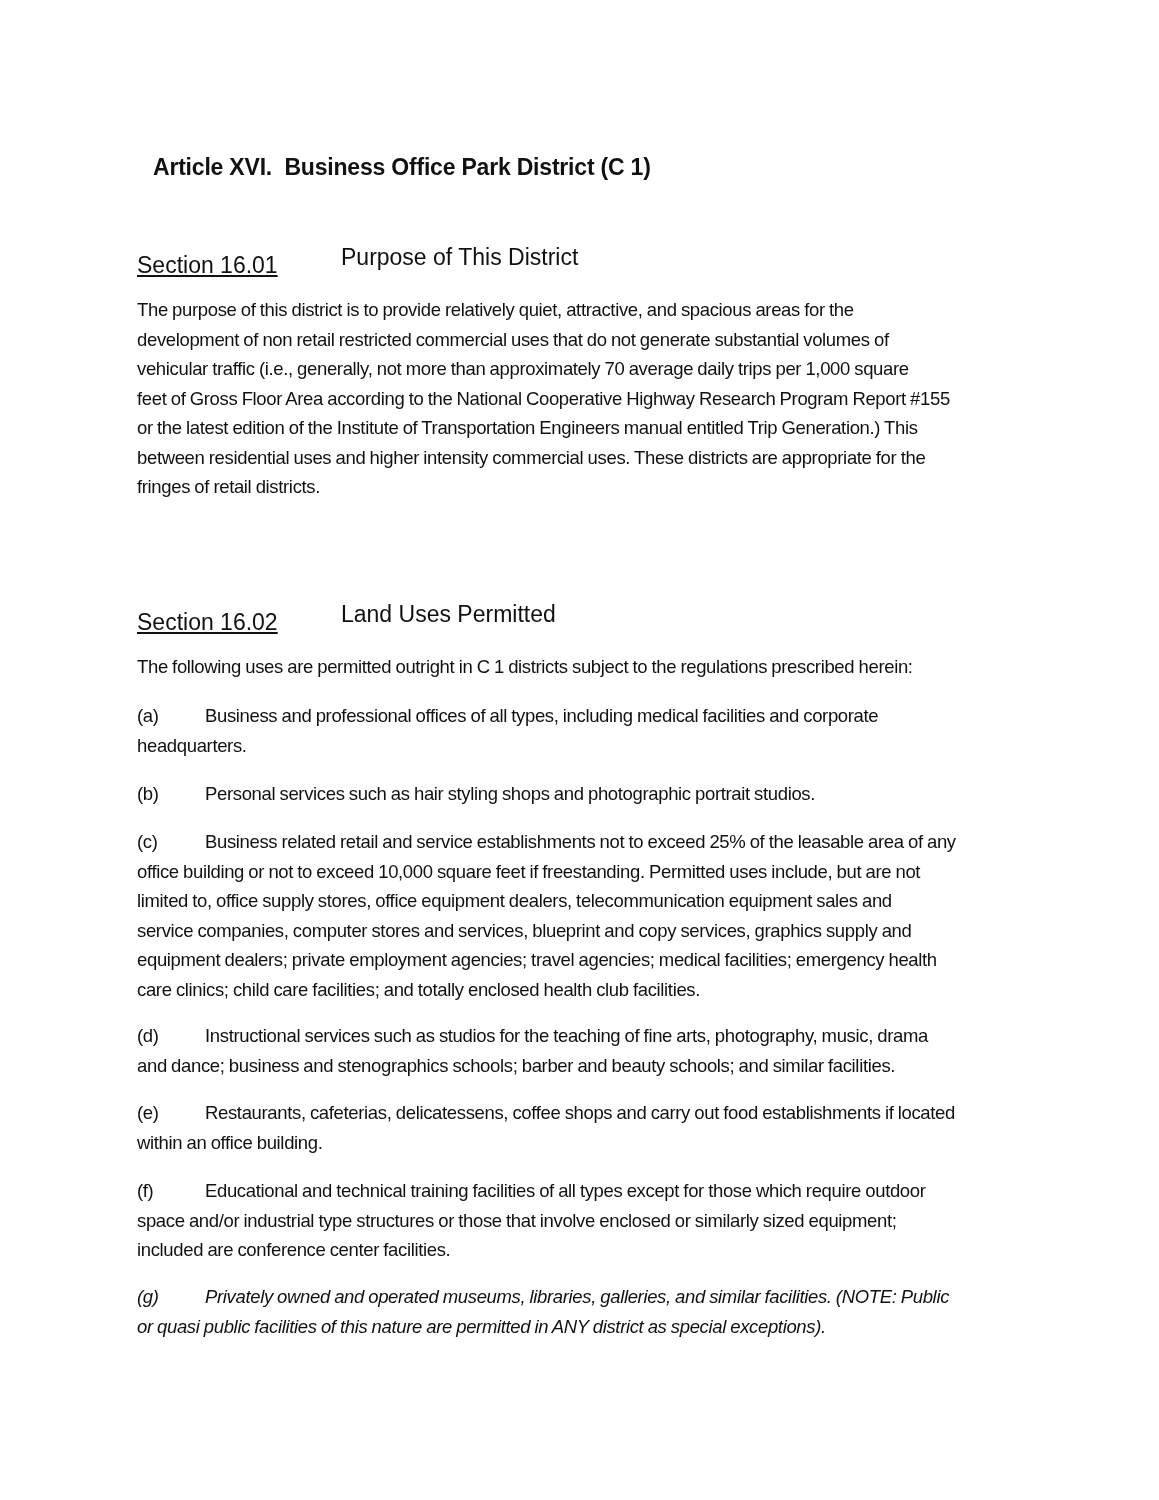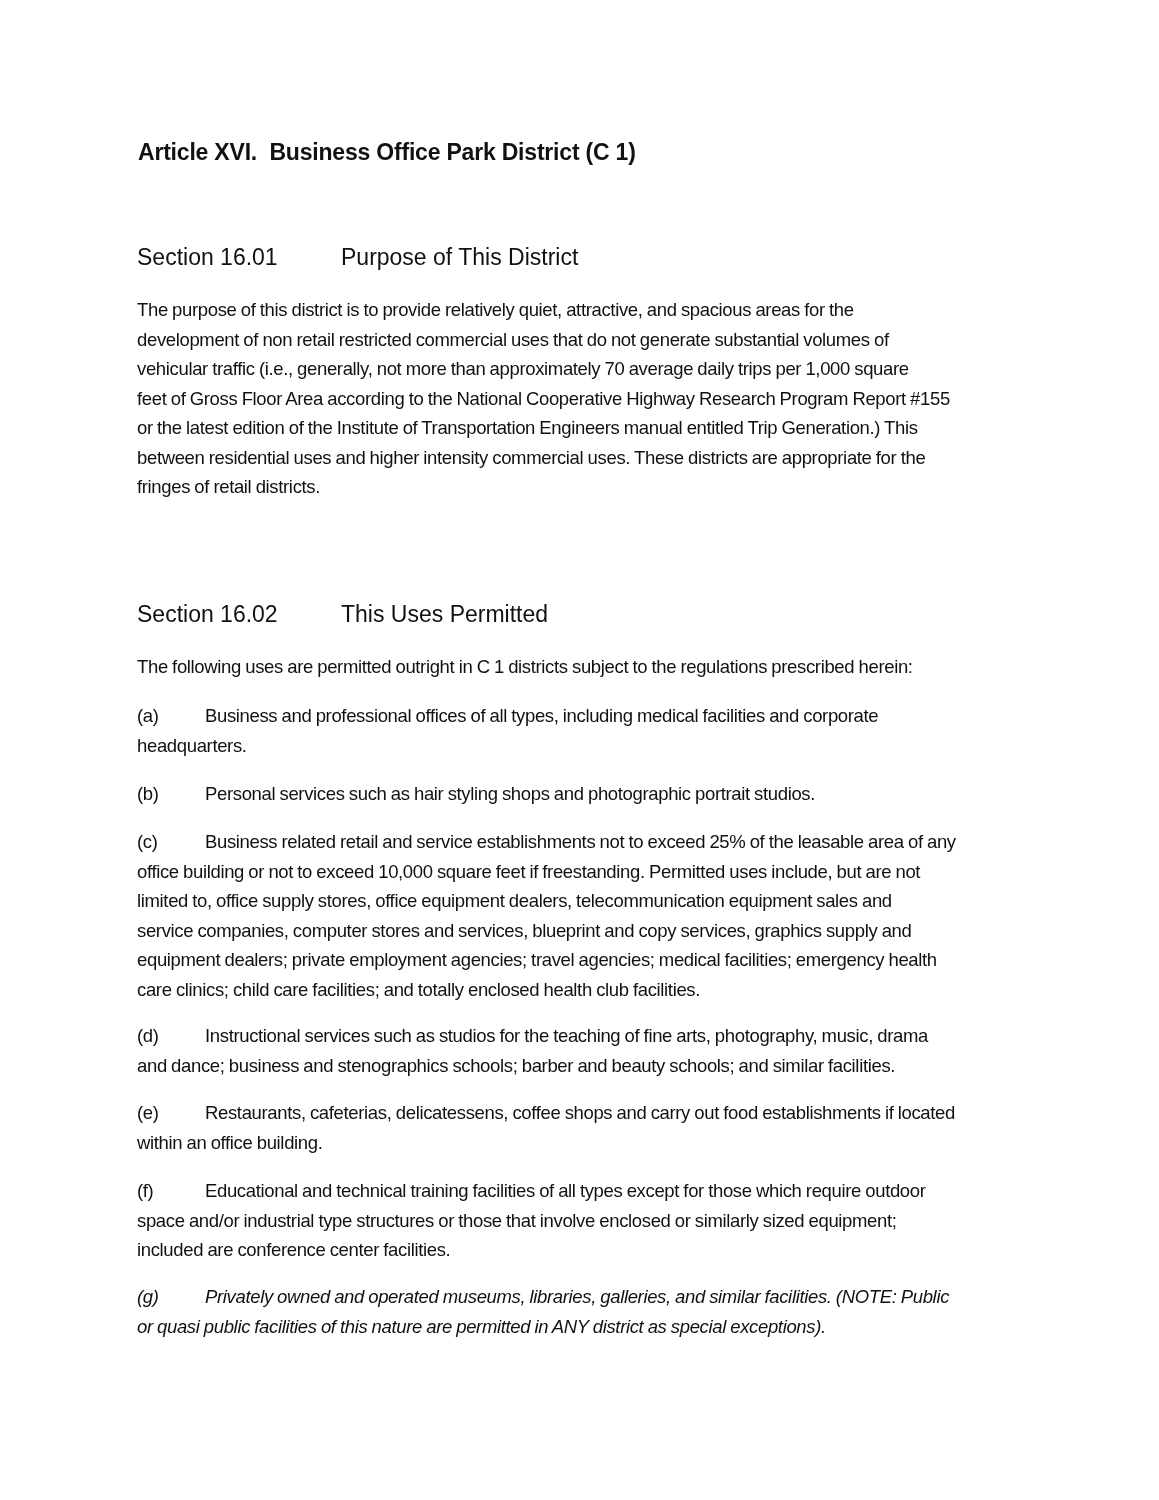--- a/index.html
+++ b/index.html
@@ -22,34 +22,35 @@
       background: #ffffff;
     }
     .title {
       position: absolute;
       left: 137px;
       top: 138px;
       font-size: 23px;
       font-weight: bold;
       letter-spacing: -0.2px;
       white-space: pre;
-      margin: 1px;
+      margin: 16px;
     }
     .section-heading {
       position: absolute;
       left: 137px;
       font-size: 23px;
       font-weight: normal;
       margin: 0;
       white-space: nowrap;
     }
     .section-heading .num {
       position: absolute;
       left: 0;
-      top: 0;
+      top: 8px;
+      text-decoration: underline;
     }
     .section-heading .name {
       position: absolute;
       left: 204px;
       top: 0;
     }
     .para {
       position: absolute;
       left: 137px;
       width: 890px;
@@ -86,21 +87,21 @@
     <span class="ln">development of non retail restricted commercial uses that do not generate substantial volumes of</span>
     <span class="ln">vehicular traffic (i.e., generally, not more than approximately 70 average daily trips per 1,000 square</span>
     <span class="ln">feet of Gross Floor Area according to the National Cooperative Highway Research Program Report #155</span>
     <span class="ln">or the latest edition of the Institute of Transportation Engineers manual entitled Trip Generation.)  This</span>
     <span class="ln">between residential uses and higher intensity commercial uses.  These districts are appropriate for the</span>
     <span class="ln">fringes of retail districts.</span>
   </div>
 
   <h2 class="section-heading" style="top:601px;">
     <span class="num">Section 16.02</span>
-    <span class="name">This Uses Permitted</span>
+    <span class="name">Land Uses Permitted</span>
   </h2>
 
   <div class="para" style="top:652px;">
     <span class="ln">The following uses are permitted outright in C 1 districts subject to the regulations prescribed herein:</span>
   </div>
 
   <div class="para item" style="top:701px;">
     <span class="ln"><span class="label">(a)</span><span>Business and professional offices of all types, including medical facilities and corporate</span></span>
     <span class="ln">headquarters.</span>
   </div>

